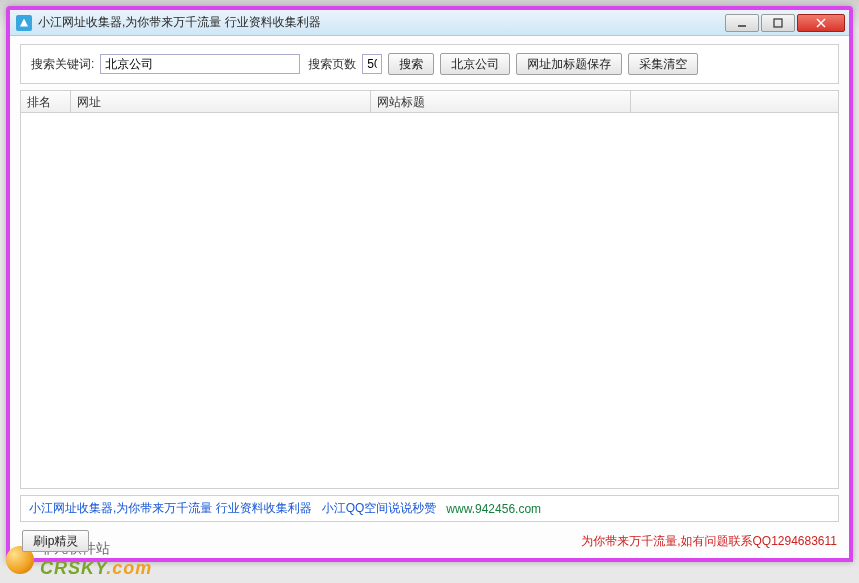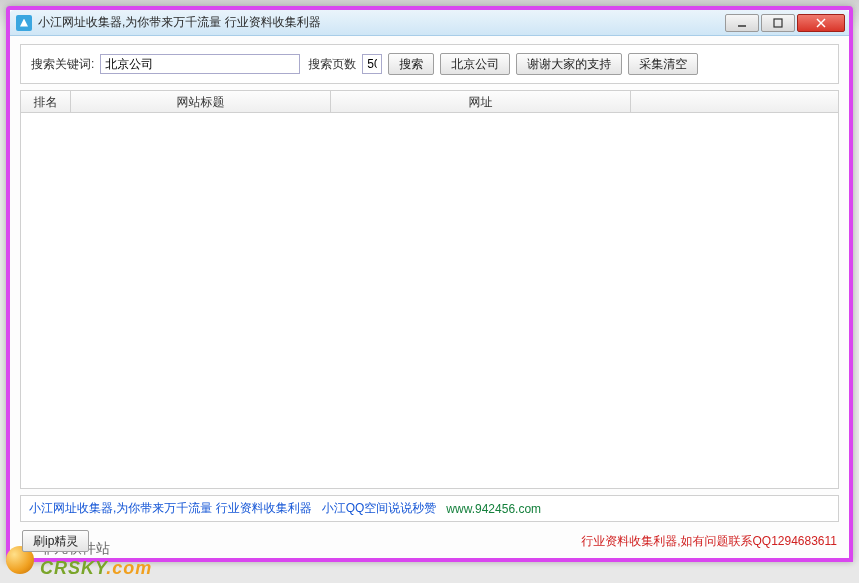--- a/index.html
+++ b/index.html
@@ -83,21 +83,20 @@
     padding:0 10px; font-size:12px; color:#222;
     cursor:pointer; white-space:nowrap;
     display:inline-flex;align-items:center;justify-content:center;
   }
   .wbtn.wide{min-width:92px;}
   .table-panel { flex:1; display:flex; flex-direction:column; overflow:hidden; }
   .thead {
     height:22px; display:flex;
     background:linear-gradient(#fdfdfd,#efefef);
     border-bottom:1px solid #d0d0d0;
-    text-align:center;
   }
   .th {
     border-right:1px solid #d0d0d0;
     padding:3px 6px; color:#333; white-space:nowrap;
   }
   .th.rank{width:50px;}
   .th.url{width:300px;flex:0 0 300px;}
   .th.title{flex:0 0 260px;}
   .th.filler{flex:1;border-right:none;}
   .tbody { flex:1; background:#fff; }
@@ -159,44 +158,44 @@
   </div>
 
   <div class="client">
     <div class="panel search-panel">
       <span class="lbl">搜索关键词:</span>
       <input class="txt keyword" value="北京公司" style="">
       <span class="lbl pages">搜索页数</span>
       <input class="txt pages" value="50" style="">
       <button class="wbtn">搜索</button>
       <button class="wbtn">北京公司</button>
-      <button class="wbtn">谢谢大家的支持</button>
+      <button class="wbtn">网址加标题保存</button>
       <button class="wbtn">采集清空</button>
     </div>
 
     <div class="panel table-panel">
       <div class="thead">
         <div class="th rank">排名</div>
+        <div class="th url">网址</div>
         <div class="th title">网站标题</div>
-        <div class="th url">网址</div>
         <div class="th filler"></div>
       </div>
       <div class="tbody"></div>
     </div>
 
     <div class="panel footer-panel">
       <span class="blue">小江网址收集器,为你带来万千流量 行业资料收集利器</span>
       <span class="blue">小江QQ空间说说秒赞</span>
       <a>www.942456.com</a>
     </div>
 
     <div class="bottom-row">
       <button class="wbtn" style="position:relative;z-index:2">刷ip精灵</button>
       <div class="spacer"></div>
-      <span class="support-text">行业资料收集利器,如有问题联系QQ1294683611</span>
+      <span class="support-text">为你带来万千流量,如有问题联系QQ1294683611</span>
     </div>
   </div>
 </div>
 
 <div class="watermark">
   <div class="orb"></div>
   <div>
     <div class="cn">非凡软件站</div>
     <span class="crsky"><span>CRSKY</span><span class="com">.com</span></span>
   </div>

